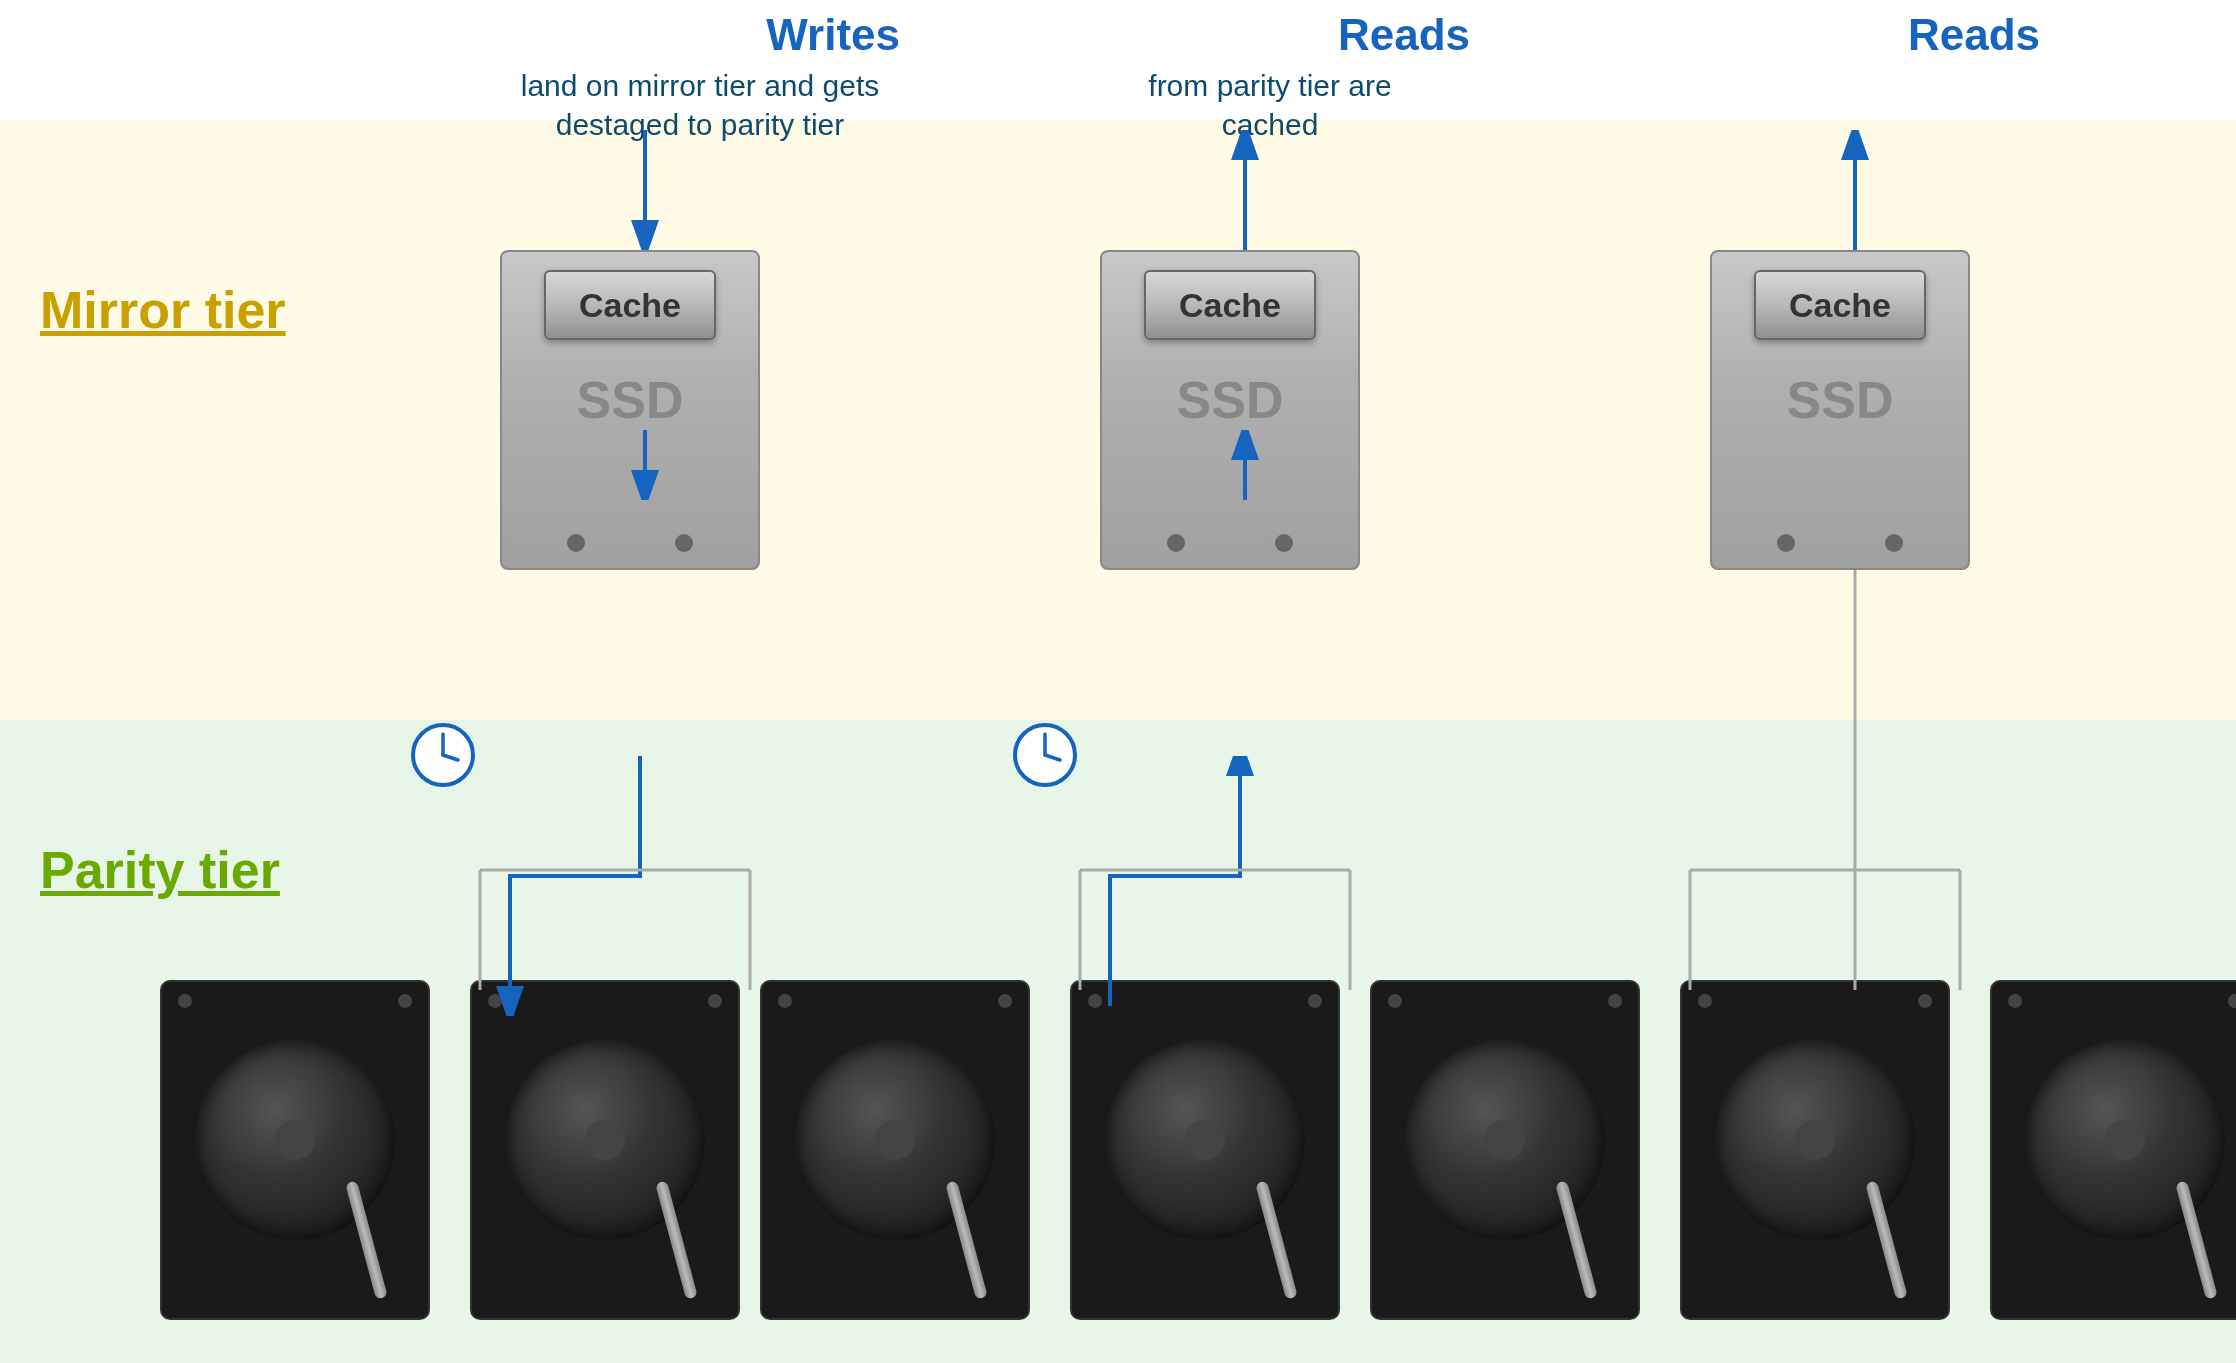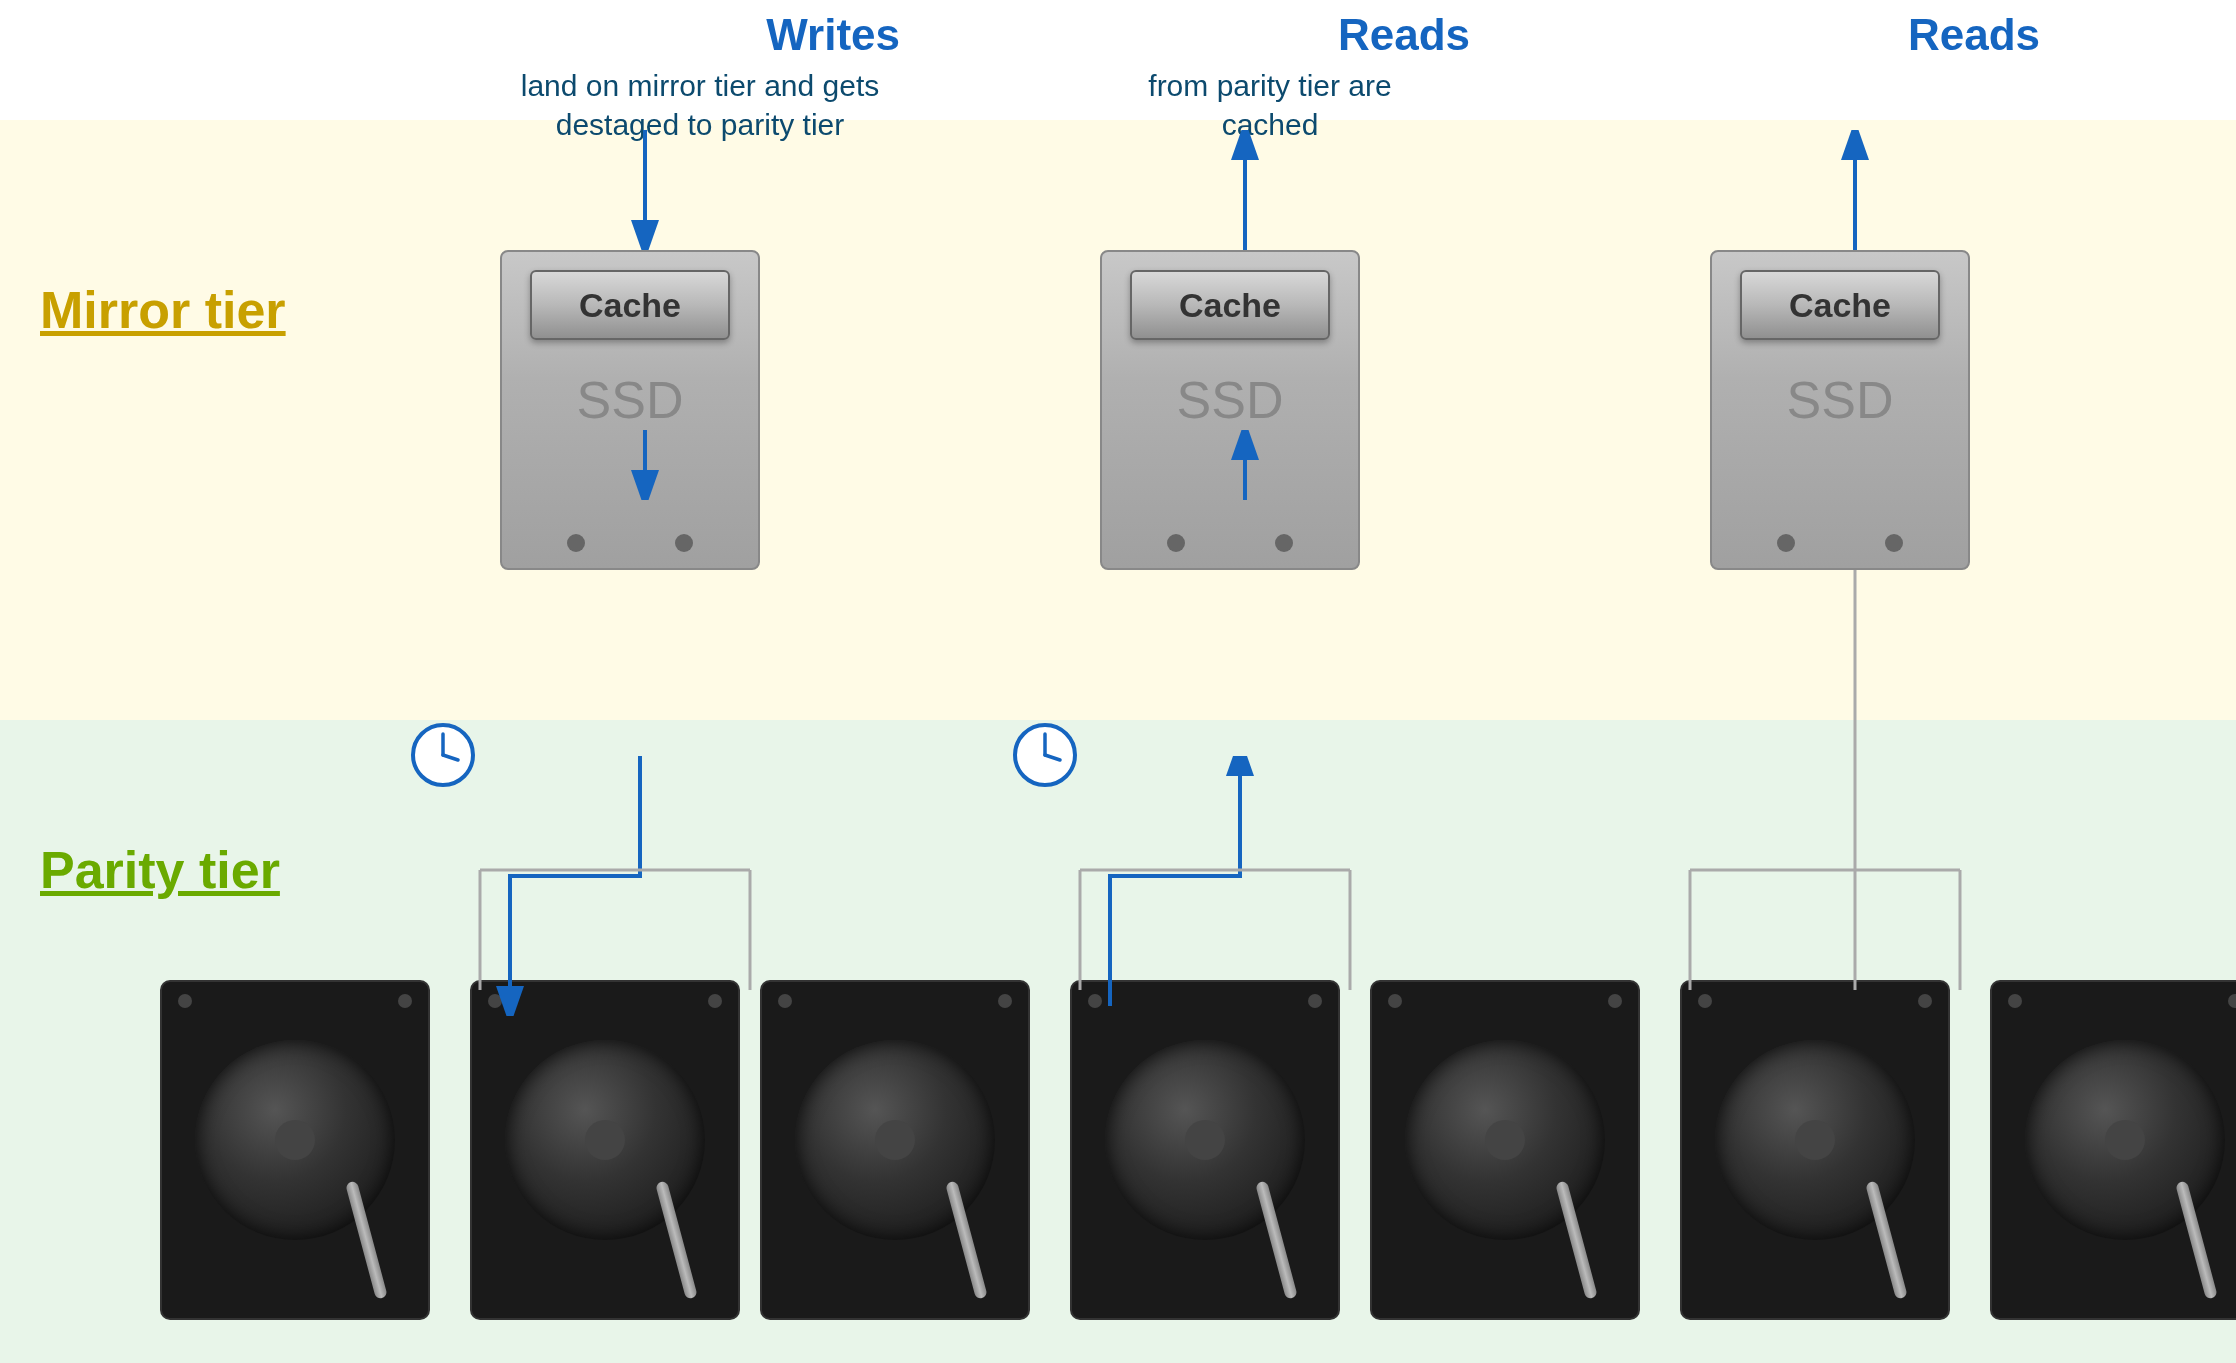--- a/index.html
+++ b/index.html
@@ -99,35 +99,35 @@
       position: relative;
       display: flex;
       flex-direction: column;
       align-items: center;
     }
 
     .cache-btn {
       background: linear-gradient(180deg, #d8d8d8 0%, #b8b8b8 50%, #909090 100%);
       border: 2px solid #666;
       border-radius: 6px;
-      width: 200px;
+      width: 172px;
       height: 70px;
       margin-top: 18px;
       display: flex;
       align-items: center;
       justify-content: center;
       font-size: 34px;
       font-weight: bold;
       color: #333;
       box-shadow: 0 3px 6px rgba(0,0,0,0.3);
     }
 
     .ssd-label {
       font-size: 52px;
-      font-weight: 400;
+      font-weight: 700;
       color: #888;
       margin-top: 30px;
     }
 
     .ssd-dots {
       position: absolute;
       bottom: 16px;
       width: 100%;
       display: flex;
       justify-content: space-around;

